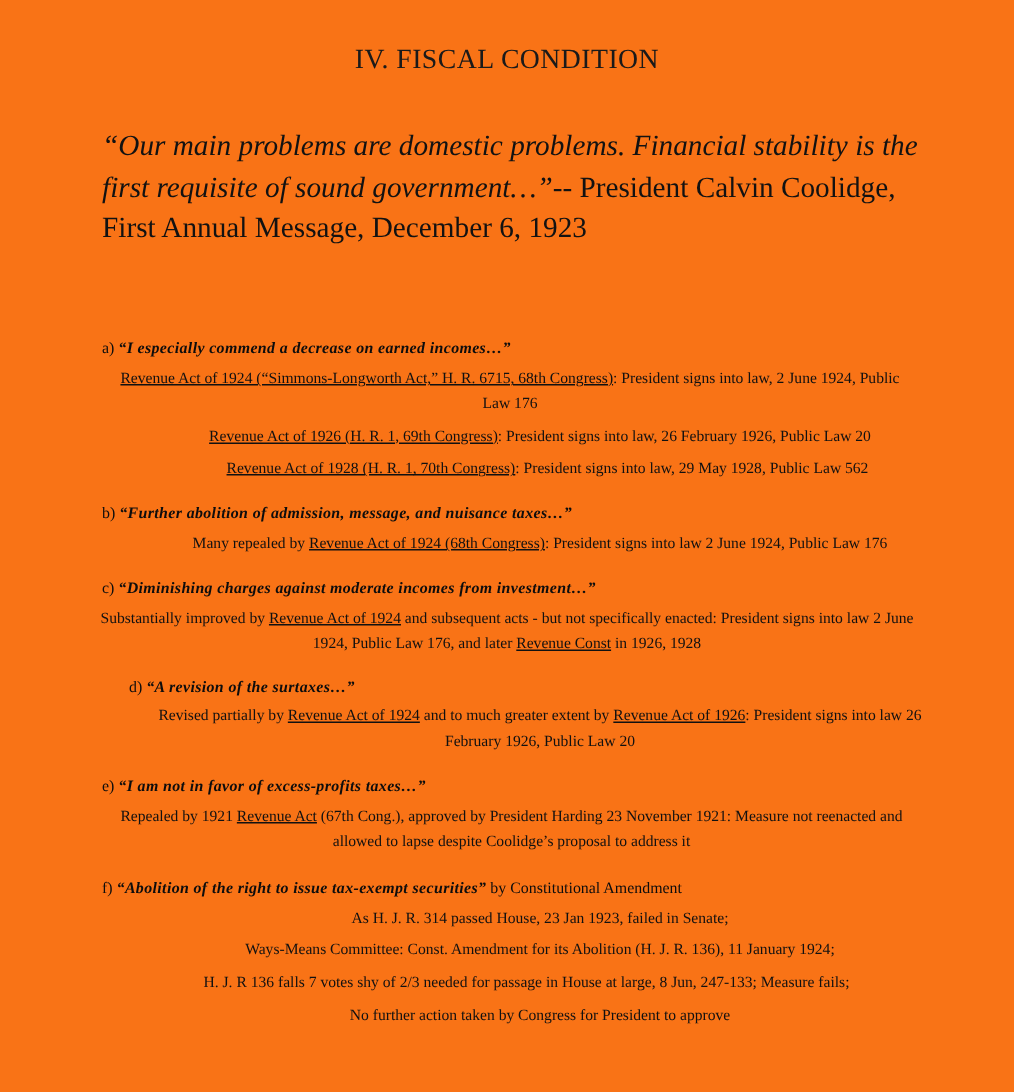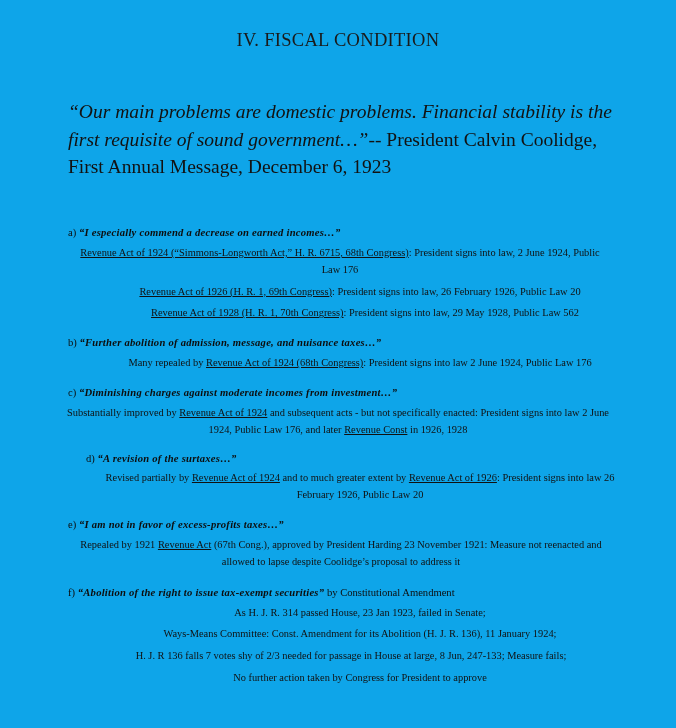--- a/index.html
+++ b/index.html
@@ -13,40 +13,40 @@
     height: 728px;
     font-family: "Liberation Serif", "DejaVu Serif", serif;
     color: #0d0d0d;
     overflow: hidden;
     position: relative;
   }
   .page {
     width: 676px;
     height: 728px;
     position: relative;
-    background: #0ea5e9;
+    background: #f97316;
   }
 
   
   .slide-title {
     position: absolute;
     top: 30px;
     left: 0;
     width: 676px;
     text-align: center;
     font-size: 18.5px;
     letter-spacing: 0.3px;
     font-weight: 400;
     color: #1a1a1a;
   }
 
   
   .quote-block {
     position: absolute;
-    top: 98px;
+    top: 84px;
     left: 68px;
     width: 545px;
     font-size: 19.5px;
     line-height: 1.42;
     text-align: left;
     text-indent: 0;
     color: #121212;
   }
   .quote-text {
     font-style: italic;

